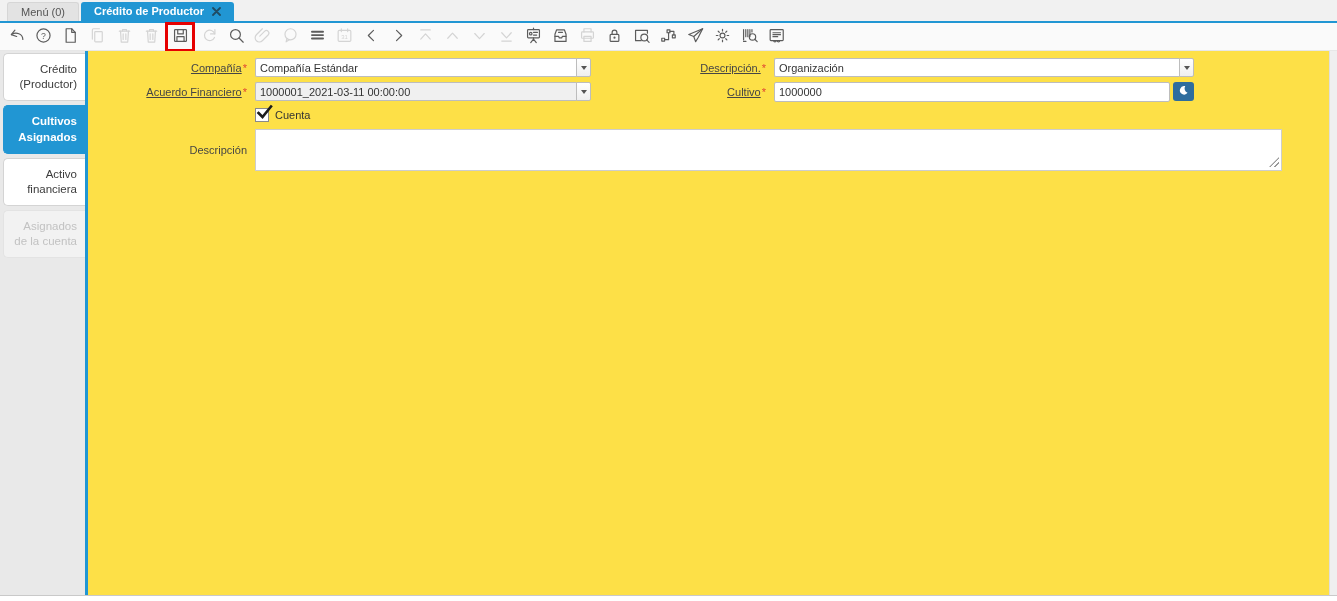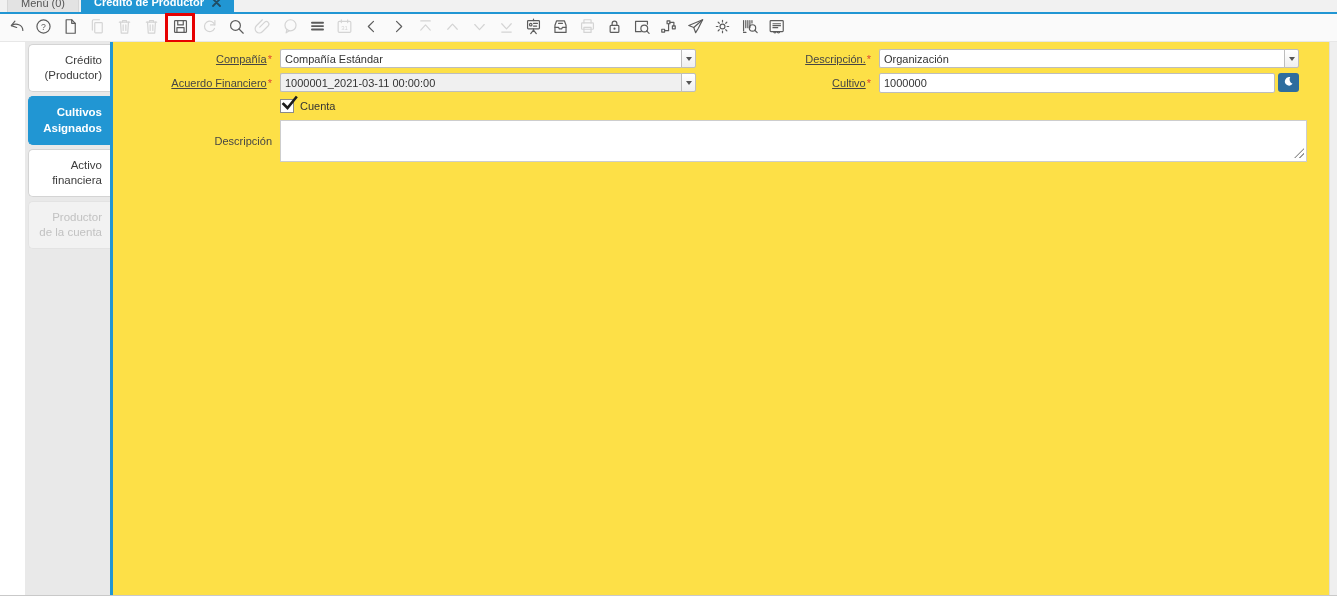--- a/index.html
+++ b/index.html
@@ -6,52 +6,52 @@
     --accent:#2196d3;
     --hl-red:#e60000;
     --req-red:#e04532;
   }
   *{box-sizing:border-box;margin:0;padding:0;}
   html,body{width:1337px;height:601px;overflow:hidden;}
   body{font-family:"Liberation Sans","DejaVu Sans",sans-serif;background:#fff;color:#333;}
   .app{width:1337px;height:601px;display:flex;flex-direction:column;}
 
   
-  .tabbar{height:14px;background:#f1f1f1;border-bottom:2px solid var(--accent);
+  .tabbar{height:23px;background:#f1f1f1;border-bottom:2px solid var(--accent);
     display:flex;align-items:flex-end;padding-left:7px;}
   .tab{height:19px;line-height:19px;font-size:11px;padding:0 13px;margin-right:2px;
     border-radius:3px 3px 0 0;white-space:nowrap;display:flex;align-items:center;gap:8px;cursor:default;}
   .tab.inactive{background:#e3e3e3;color:#555;border:1px solid #d6d6d6;border-bottom:none;}
   .tab.active{background:var(--accent);color:#fff;font-weight:bold;}
   .tab .close{display:inline-flex;align-items:center;}
 
   
   .toolbar{height:28px;background:#fafafa;border-bottom:1px solid #e7e7e7;
     display:flex;align-items:center;padding-left:6px;gap:7px;}
   .tbtn{width:20px;height:20px;border:none;background:none;color:#5c5c5c;
     display:inline-flex;align-items:center;justify-content:center;padding:0;}
   .tbtn.disabled{color:#d4d4d4;}
   .red-wrap{display:inline-flex;outline:3px solid var(--hl-red);outline-offset:2px;margin:0 2px;}
 
   
-  .content{flex:1;display:flex;min-height:0;padding-left:25px;}
+  .content{flex:1;display:flex;min-height:0;}
   .sidebar{width:85px;background:#e9e9e9;padding-top:2px;}
   .stab{margin:0 0 4px 3px;width:82px;background:#fff;border:1px solid #d4d4d4;border-right:none;
     border-radius:5px 0 0 5px;padding:8px 8px 8px 9px;font-size:11.5px;line-height:1.32;
     color:#3c3c3c;text-align:right;cursor:default;word-wrap:break-word;}
   .stab.active{background:var(--accent);border-color:var(--accent);color:#fff;font-weight:bold;}
   .stab.disabled{background:#f2f2f2;border-color:#e3e3e3;color:#c2c2c2;}
   .accentbar{width:3px;background:var(--accent);}
   .main{flex:1;background:#fde047;padding:7px 0 0 0;}
   .scrollstrip{width:8px;background:#efefef;border-left:1px solid #dedede;}
 
   
   .frow{display:flex;align-items:center;margin-bottom:5px;}
   .c1{width:167px;padding-right:8px;flex:none;}
-  .c2{width:416px;margin-right:8px;flex:none;}
+  .c2{width:336px;margin-right:8px;flex:none;}
   .c3{width:175px;padding-right:8px;flex:none;}
   .c4{width:420px;flex:none;}
   .lbl{font-size:11px;color:#454545;text-align:right;white-space:nowrap;}
   .lbl .ul{text-decoration:underline;}
   .req{color:var(--req-red);margin-left:1px;text-decoration:none;}
   .combo{display:flex;height:19px;}
   .combo input{flex:1;height:19px;border:1px solid #bdbdbd;border-right:none;border-radius:2px 0 0 2px;
     padding:0 4px;font-size:11px;color:#333;font-family:inherit;outline:none;background:#fff;}
   .combo input.readonly{background:#f0f0f0;}
   .combo-btn{width:15px;height:19px;border:1px solid #bdbdbd;border-radius:0 2px 2px 0;
@@ -284,21 +284,21 @@
           </svg></span>
       </button>
   </div>
 
   <div class="content">
 
     <div class="sidebar">
       <div class="stab"><span>Crédito (Productor)</span></div>
       <div class="stab active"><span>Cultivos Asignados</span></div>
       <div class="stab"><span>Activo financiera</span></div>
-      <div class="stab disabled"><span>Productor de la cuenta</span></div>
+      <div class="stab disabled"><span>Asignados de la cuenta</span></div>
     </div>
 
     <div class="accentbar"></div>
 
     <div class="main">
 
       <div class="frow">
         <div class="c1 lbl"><span class="ul">Compañía</span><span class="req">*</span></div>
         <div class="c2">
           <div class="combo">

